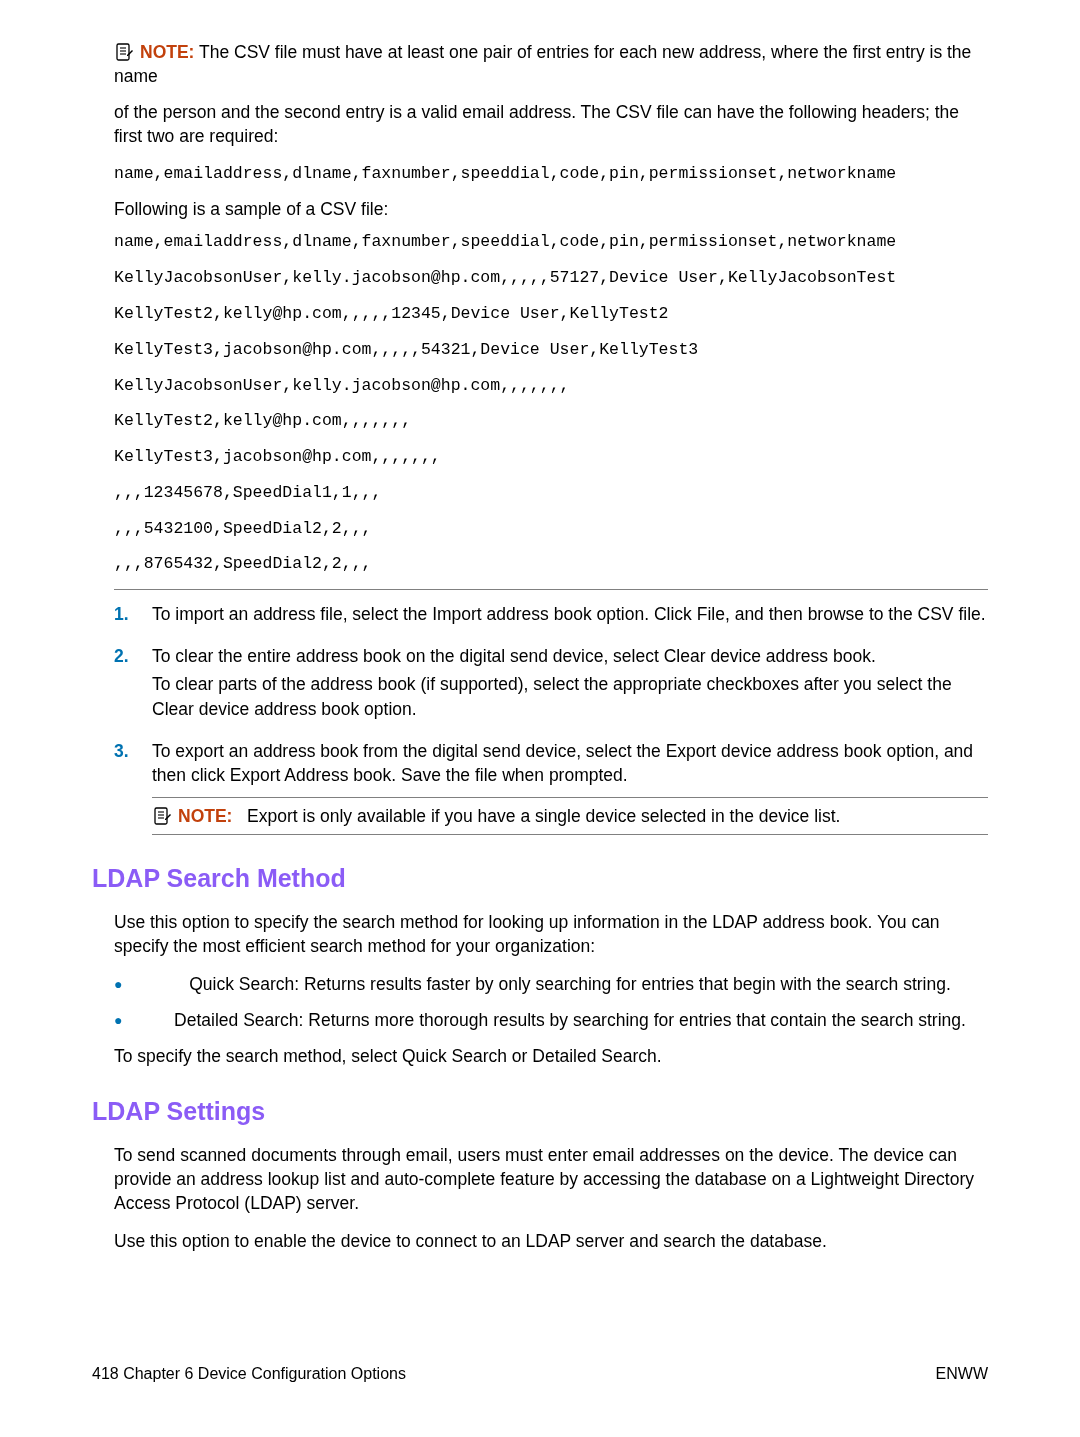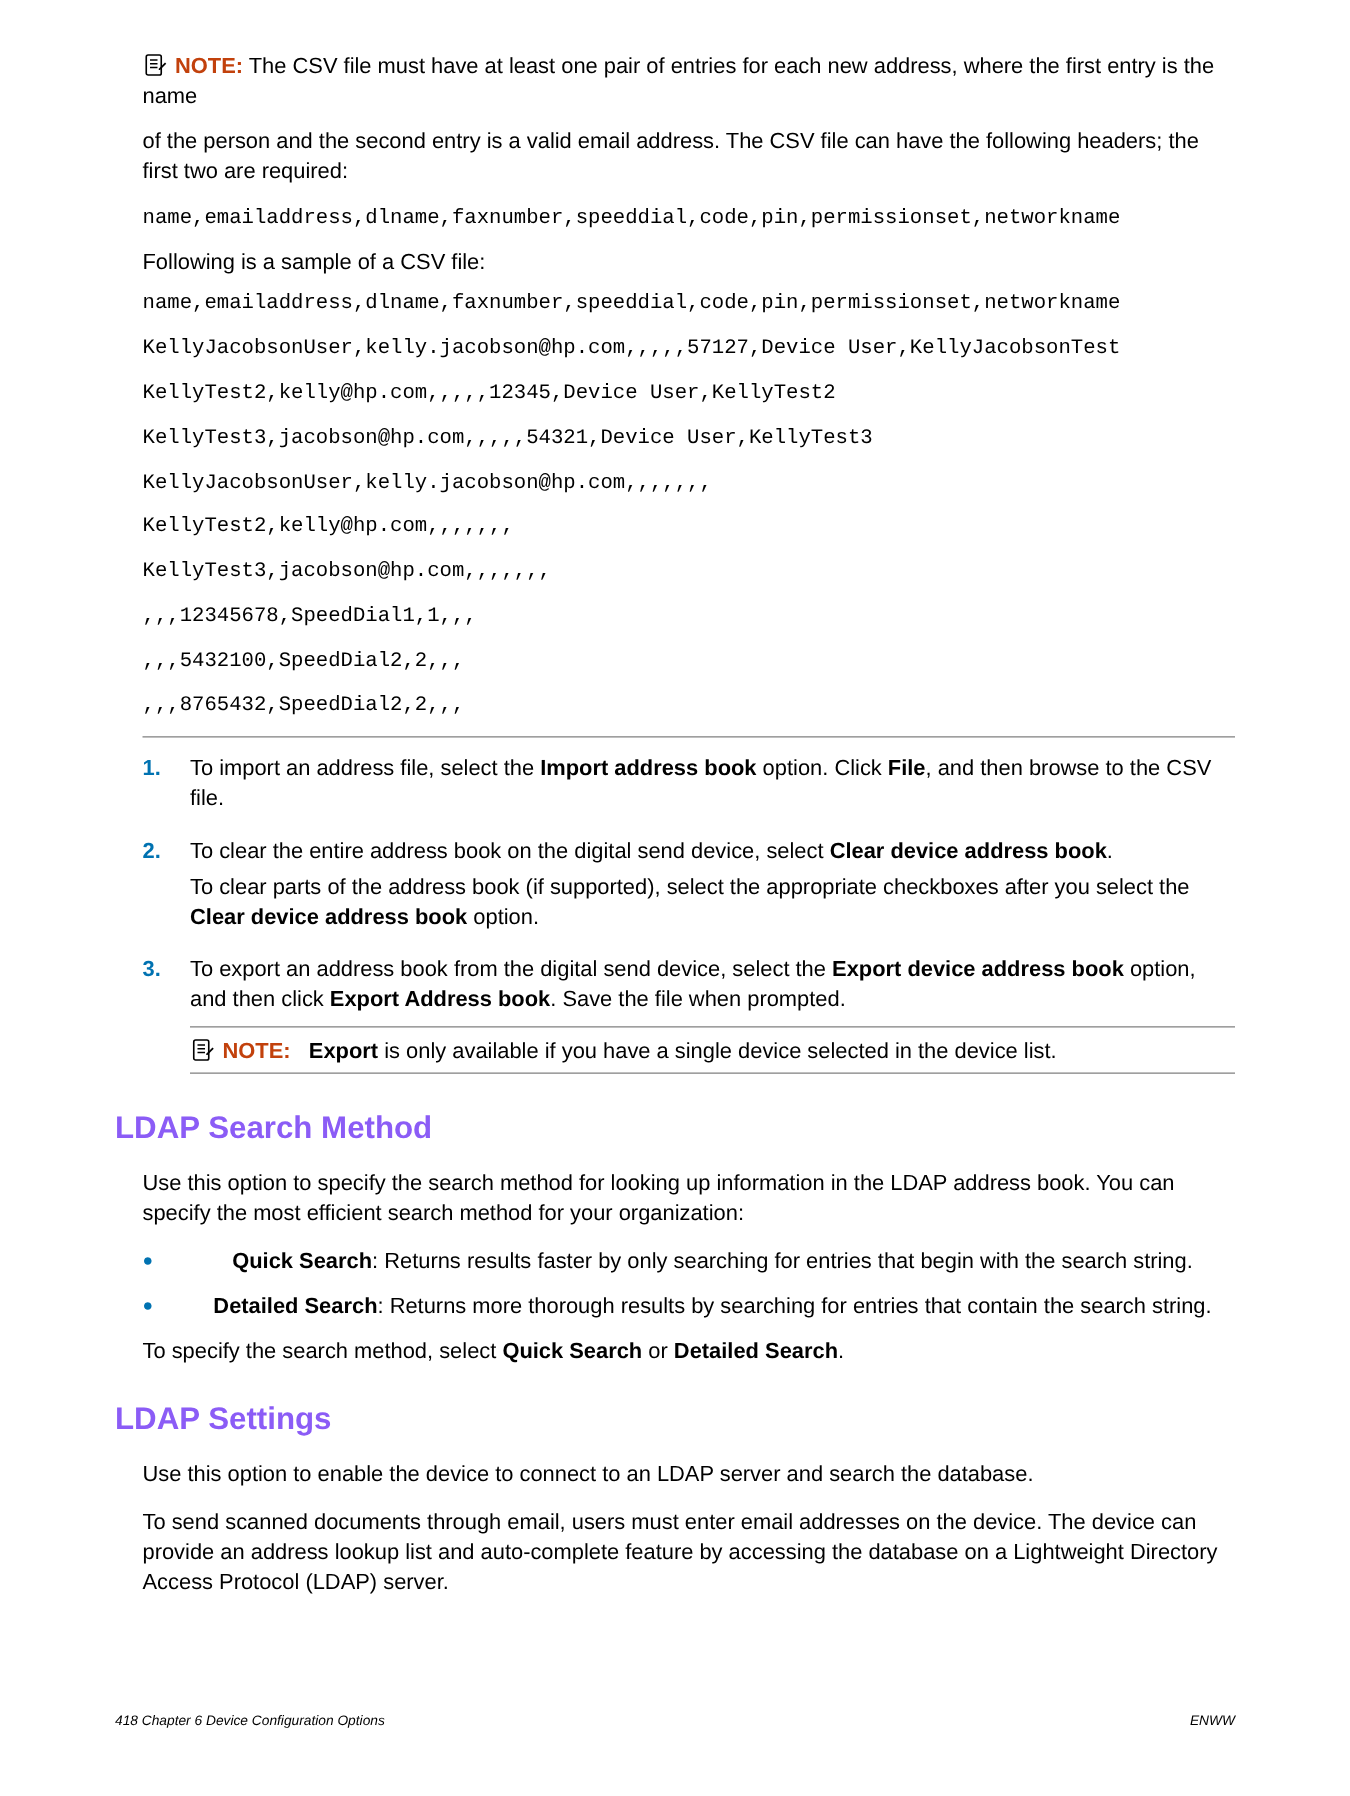--- a/index.html
+++ b/index.html
@@ -111,25 +111,24 @@
   }
   .plain {
     margin-left: 22px;
     margin-bottom: 14px;
   }
   .footer {
     position: absolute;
     left: 92px;
     right: 92px;
     bottom: 52px;
-    font-size: 11px;
-    font-style: italic;
+    font-size: 16px;
   }
   .footer .right { float: right; }
-  .bold { font-weight: bold; }
+  .bold { font-weight: normal; }
   .mono-block {
     margin-left: 22px;
     margin-top: 8px;
     margin-bottom: 2px;
   }
   .mono-block .mono-line {
     font-family: "Courier New", Courier, monospace;
     font-size: 16.5px;
     white-space: pre;
     margin: 0 0 13px 0;
@@ -225,21 +224,21 @@
       <span class="bold">Detailed Search</span><span>: Returns more thorough results by searching for entries that contain the search string.</span>
     </li>
   </ul>
 
   <div class="plain">
     <span>To specify the search method, select </span><span class="bold">Quick Search</span><span> or </span><span class="bold">Detailed Search</span><span>.</span>
   </div>
 
   <h2 class="section">LDAP Settings</h2>
 
+  <div class="plain">To send scanned documents through email, users must enter email addresses on the device. The device can provide an address lookup list and auto-complete feature by accessing the database on a Lightweight Directory Access Protocol (LDAP) server.</div>
   <div class="plain">Use this option to enable the device to connect to an LDAP server and search the database.</div>
-  <div class="plain">To send scanned documents through email, users must enter email addresses on the device. The device can provide an address lookup list and auto-complete feature by accessing the database on a Lightweight Directory Access Protocol (LDAP) server.</div>
 
 </div>
 
 <div class="footer">
   <span>418   Chapter 6   Device Configuration Options</span>
   <span class="right">ENWW</span>
 </div>
 
 </body></html>

